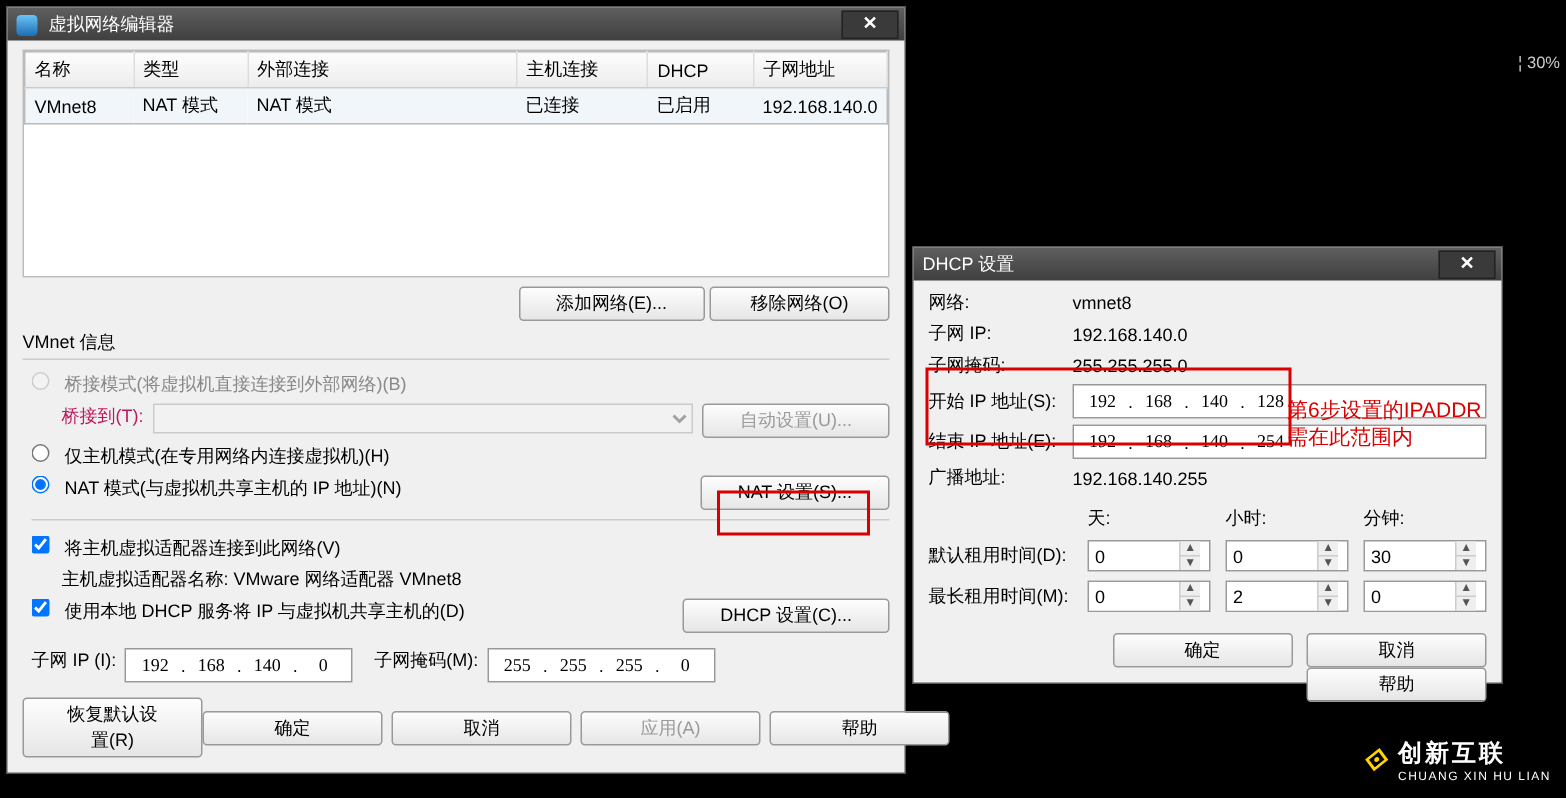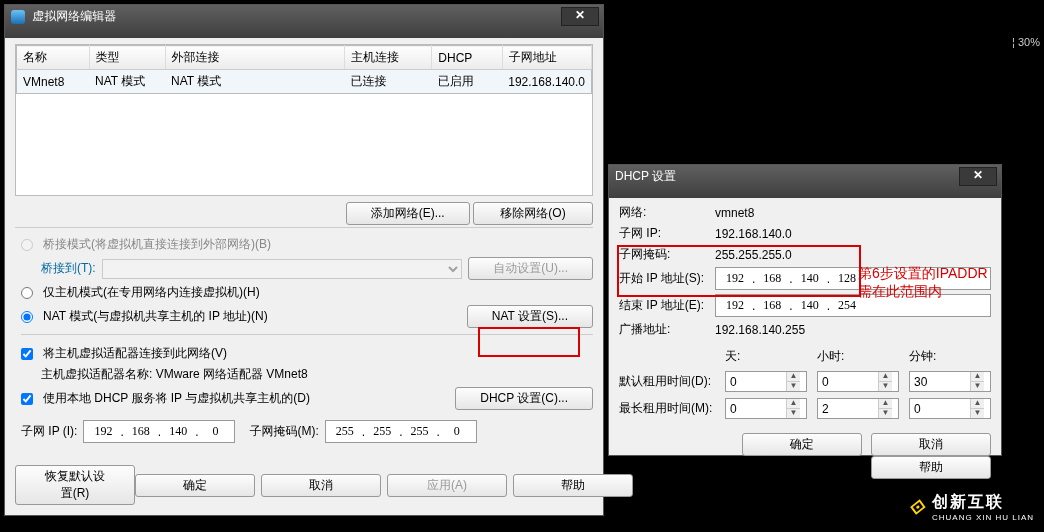--- a/index.html
+++ b/index.html
@@ -1,27 +1,27 @@
 <!DOCTYPE html>
 <html><head>
 <meta charset="utf-8">
 <style>
   html,body{margin:0;padding:0;background:#000;width:1044px;height:532px;font-family:"Microsoft YaHei",Tahoma,sans-serif;font-size:12px;color:#000;position:relative;overflow:hidden}
   .dlg{position:absolute;background:#f0f0f0;border:1px solid #555;box-shadow:0 0 4px rgba(0,0,0,.4)}
-  .titlebar{height:33px;line-height:22px;background:linear-gradient(#5f5f5f,#3f3f3f);color:#fff;position:relative;padding-left:6px}
+  .titlebar{height:22px;line-height:22px;background:linear-gradient(#5f5f5f,#3f3f3f);color:#fff;position:relative;padding-left:6px}
   .titlebar .ic{display:inline-block;width:14px;height:14px;border-radius:3px;background:linear-gradient(#6bc2f7,#1b6fb5);vertical-align:middle;margin-right:4px}
   .closex{position:absolute;right:4px;top:2px;width:36px;height:17px;background:#3a3a3a;border:1px solid #222;color:#fff;text-align:center;line-height:15px;font-family:Arial;font-weight:bold}
   .pad{padding:6px 10px}
   table.net{width:100%;border-collapse:collapse;background:#fff;border:1px solid #bbb}
   table.net th{background:linear-gradient(#fdfdfd,#ececec);text-align:left;font-weight:normal;border-right:1px solid #ddd;padding:3px 6px;border-bottom:1px solid #ccc}
   table.net td{padding:3px 6px;background:#f1f6fb}
   .net-wrap{border:1px solid #bbb;background:#fff;height:150px;overflow:hidden}
   .btn{background:linear-gradient(#fdfdfd,#e6e6e6);border:1px solid #999;border-radius:3px;padding:2px 24px;display:inline-block;text-align:center;min-width:70px}
   .btn.dis{color:#9a9a9a}
-  .row{margin:4px 0;display:flex;align-items:center;gap:6px}
+  .row{margin:4px 0;display:flex;align-items:flex-start;gap:6px}
   .row label{white-space:nowrap}
   .radio,.cbox{width:12px;height:12px;margin:0 4px 0 0}
   .ipbox{border:1px solid #999;background:#fff;padding:2px 4px;display:inline-flex;align-items:center;font-family:Arial}
   .ipbox input{border:none;width:26px;text-align:center;font-family:Liberation Serif, serif;font-size:12px;outline:none;background:transparent}
   .dot{padding:0 2px}
   .grp{margin-top:6px;border-top:1px solid #ccc;padding-top:6px}
   .spin{display:inline-flex;align-items:center;border:1px solid #999;background:#fff}
   .spin input{border:none;width:52px;padding:2px 4px;outline:none;font-size:12px}
   .spin .ud{width:14px;display:flex;flex-direction:column}
   .spin .ud span{height:9px;line-height:7px;font-size:8px;text-align:center;color:#555;background:#efefef;border-left:1px solid #ccc}
@@ -68,28 +68,29 @@
           <td>192.168.140.0</td>
         </tr>
           </tbody>
       </table>
     </div>
     <div style="text-align:right;margin-top:6px">
       <span class="btn">添加网络(E)...</span>
       <span class="btn">移除网络(O)</span>
     </div>
 
+    <div style="margin-top:6px">VMnet 信息</div>
 
     <div style="border-top:1px solid #ccc;margin-top:2px;padding:4px 0 0 6px">
       <div class="row">
         <input type="radio" class="radio" disabled="" style="">
         <label style="color:#888">桥接模式(将虚拟机直接连接到外部网络)(B)</label>
       </div>
       <div class="row" style="padding-left:20px">
-        <label style="color:#0369a1">桥接到(T):</label>
+        <label style="color:#be185d">桥接到(T):</label>
         <select disabled="" style="flex:1;height:20px;background:#f4f4f4;border:1px solid #bbb"></select>
         <span class="btn dis">自动设置(U)...</span>
       </div>
 
       <div class="row">
         <input type="radio" class="radio" style="">
         <label>仅主机模式(在专用网络内连接虚拟机)(H)</label>
       </div>
       <div class="row">
         <input type="radio" class="radio" checked="" style="">

